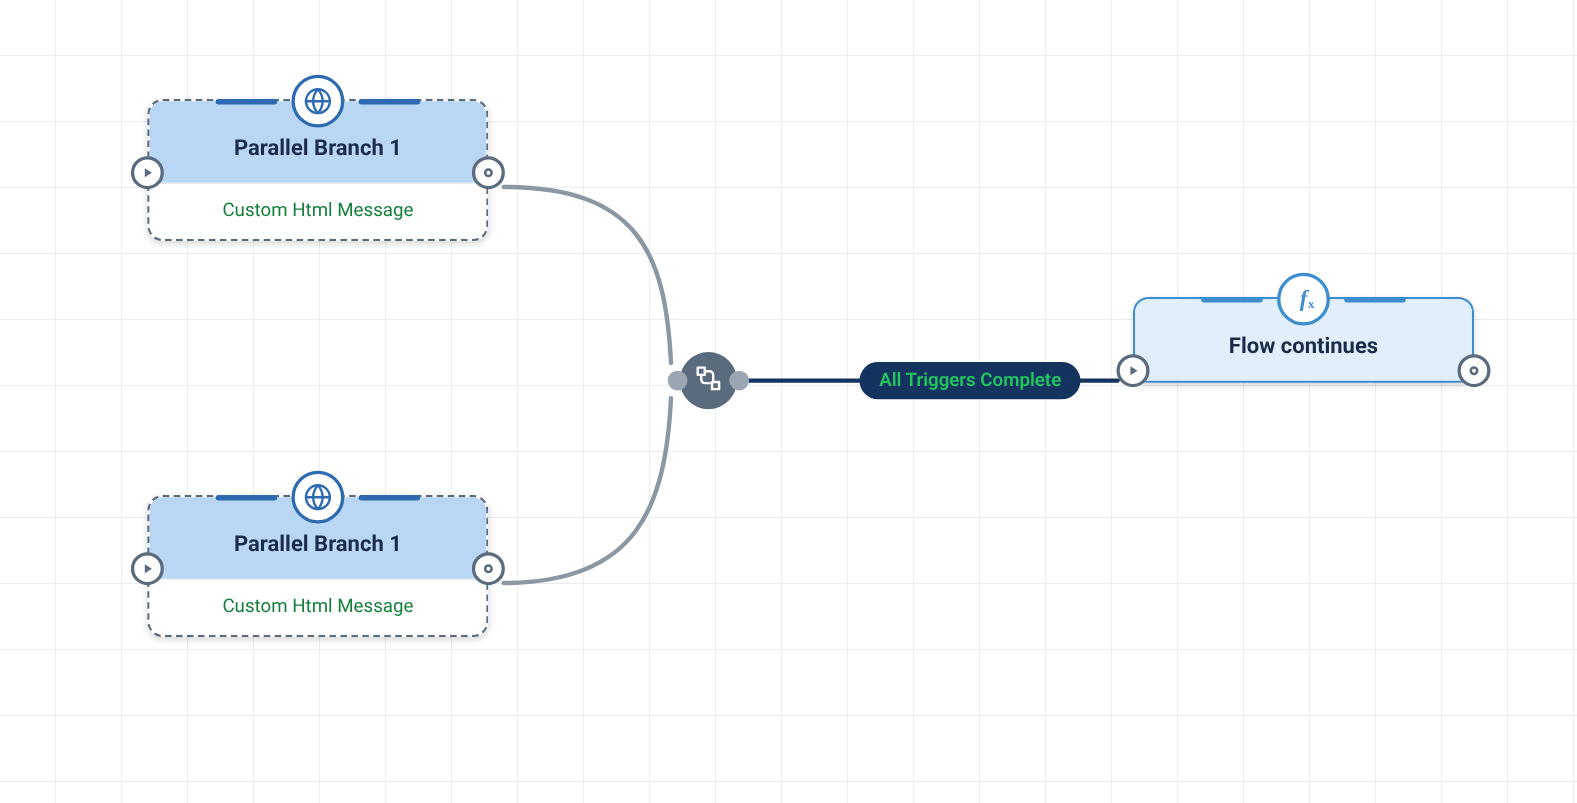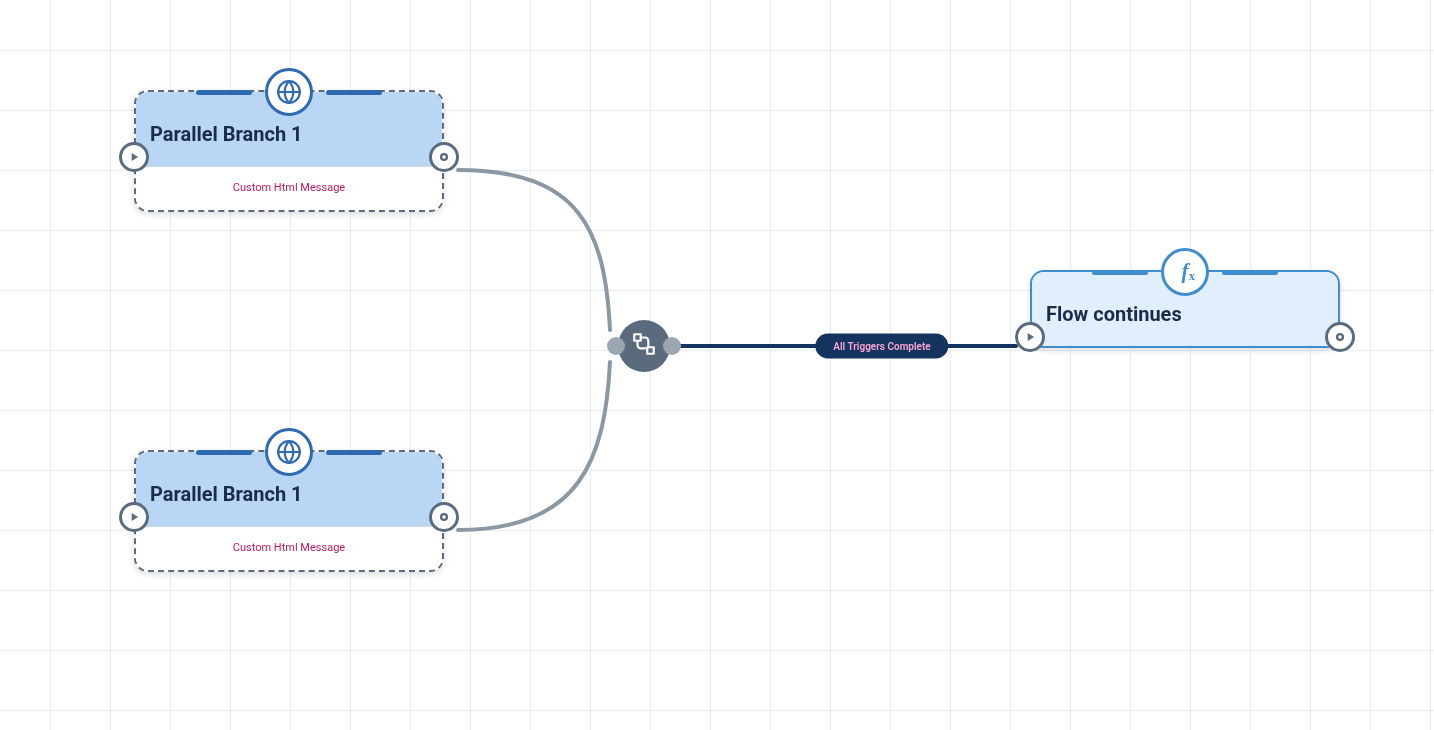--- a/index.html
+++ b/index.html
@@ -24,33 +24,34 @@
     border-radius: 14px;
     background: #fff;
     box-shadow: 0 2px 6px rgba(0,0,0,0.15);
   }
   .node.dashed { border: 2px dashed #5a6b7e; }
   .node.solid  { border: 2px solid #3e8dcf; }
   .node-head {
     border-top-left-radius: 12px;
     border-top-right-radius: 12px;
     padding: 30px 14px 20px 14px;
+    text-align: center;
     font-weight: 700;
     font-size: 20px;
     color: #1b2c4a;
     position: relative;
   }
   .node.dashed .node-head { background: #b9d7f4; }
   .node.solid  .node-head { background: #e1eefb; }
   .node-sub {
     border-top: 1px solid #cfd7df;
     padding: 14px 14px 16px 14px;
     text-align: center;
-    font-size: 11px;
-    color: #be185d;
+    font-size: 17px;
+    color: #15803d;
     background: #fff;
     border-bottom-left-radius: 12px;
     border-bottom-right-radius: 12px;
   }
   
   .node-head .stub { position: absolute; top: -2px; height: 5px; width: 56px; border-radius: 3px; }
   .node-head .stub.left  { left: 60px; }
   .node-head .stub.right { right: 60px; }
   .node.dashed .node-head .stub { background: #2e6ab1; }
   .node.solid  .node-head .stub { background: #3e8dcf; }
@@ -92,22 +93,22 @@
     position: absolute; width: 18px; height: 18px; border-radius: 50%;
     background: #9aa7b3; top: 50%; transform: translateY(-50%);
   }
   .merge-port.left  { left: -11px; }
   .merge-port.right { right: -11px; }
 
   
   .pill {
     position: absolute;
     background: #15335f;
-    color: #f9a8d4;
-    font-size: 10px;
+    color: #22c55e;
+    font-size: 17px;
     font-weight: 600;
     padding: 7px 18px;
     border-radius: 999px;
     white-space: nowrap;
     transform: translate(-50%, -50%);
   }
 </style>
 </head>
 <body>
 

